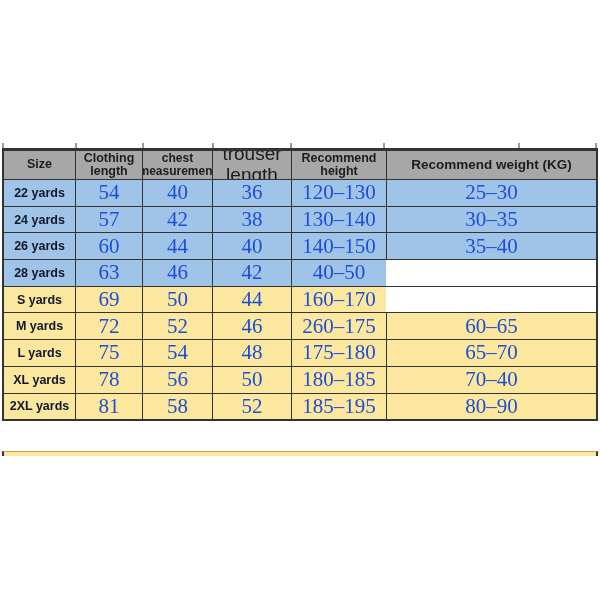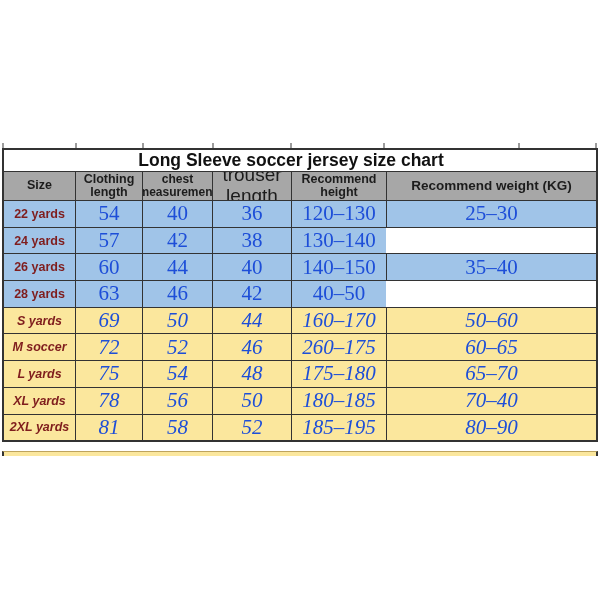--- a/index.html
+++ b/index.html
@@ -69,32 +69,32 @@
     line-height: 1.08;
     white-space: pre-line;
   }
   .header-row .cell.small  { font-size: 12px;  font-weight: bold; }
   .header-row .cell.normal { font-size: 19px;  font-weight: normal; }
   .header-row .cell.wide   { font-size: 13.5px; }
   .data-row .cell { height: 25.7px; }
   .data-row .label-cell {
     font-weight: bold;
     font-size: 12.5px;
-    color: #7f1d1d;
+    color: #0f172a;
     font-family: "Liberation Sans", sans-serif;
   }
   .data-row .num-cell {
     font-family: "Liberation Serif", "DejaVu Serif", serif;
     font-size: 21px;
     color: #1d4ed8;
     line-height: 1;
     white-space: nowrap;
   }
   .data-row.blue   .cell { background: var(--blue-row, #a0c4e8); }
-  .data-row.yellow .cell { background: var(--yellow-row, #fbe79d); font-style: italic; }
+  .data-row.yellow .cell { background: var(--yellow-row, #fbe79d); }
   
   .bottom-sliver {
     position: absolute;
     left: 2px;
     top: 450.5px;
     width: 596px;
     height: 5.5px;
     box-sizing: border-box;
     background: var(--yellow-row, #fbe79d);
     border-left: 2px solid var(--border, #333333);
@@ -111,23 +111,20 @@
   <div class="tick" style="left:75px"></div>
   <div class="tick" style="left:142px"></div>
   <div class="tick" style="left:212px"></div>
   <div class="tick" style="left:290px"></div>
   <div class="tick" style="left:383px"></div>
   <div class="tick" style="left:518px"></div>
   <div class="tick" style="left:595px"></div>
 
   <div class="size-table">
 
-    <div class="title-row">
-      <span>Long Sleeve soccer jersey size chart</span>
-    </div>
 
     <div class="grid header-row">
       <div class="cell">Size</div>
       <div class="cell">Clothing
 length</div>
       <div class="cell small">chest measurement</div>
       <div class="cell normal">trouser length</div>
       <div class="cell">Recommend
 height</div>
       <div class="cell wide">Recommend weight (KG)</div>
@@ -141,20 +138,21 @@
       <div class="cell num-cell">120–130</div>
       <div class="cell num-cell">25–30</div>
     </div>
 
     <div class="grid data-row blue">
       <div class="cell label-cell">24 yards</div>
       <div class="cell num-cell">57</div>
       <div class="cell num-cell">42</div>
       <div class="cell num-cell">38</div>
       <div class="cell num-cell">130–140</div>
+      <div class="cell num-cell">30–35</div>
     </div>
 
     <div class="grid data-row blue">
       <div class="cell label-cell">26 yards</div>
       <div class="cell num-cell">60</div>
       <div class="cell num-cell">44</div>
       <div class="cell num-cell">40</div>
       <div class="cell num-cell">140–150</div>
       <div class="cell num-cell">35–40</div>
     </div>
@@ -166,25 +164,24 @@
       <div class="cell num-cell">42</div>
       <div class="cell num-cell">40–50</div>
     </div>
 
     <div class="grid data-row yellow">
       <div class="cell label-cell">S yards</div>
       <div class="cell num-cell">69</div>
       <div class="cell num-cell">50</div>
       <div class="cell num-cell">44</div>
       <div class="cell num-cell">160–170</div>
-      <div class="cell num-cell">50–60</div>
-    </div>
-
-    <div class="grid data-row yellow">
-      <div class="cell label-cell">M soccer</div>
+    </div>
+
+    <div class="grid data-row yellow">
+      <div class="cell label-cell">M yards</div>
       <div class="cell num-cell">72</div>
       <div class="cell num-cell">52</div>
       <div class="cell num-cell">46</div>
       <div class="cell num-cell">260–175</div>
       <div class="cell num-cell">60–65</div>
     </div>
 
     <div class="grid data-row yellow">
       <div class="cell label-cell">L yards</div>
       <div class="cell num-cell">75</div>

